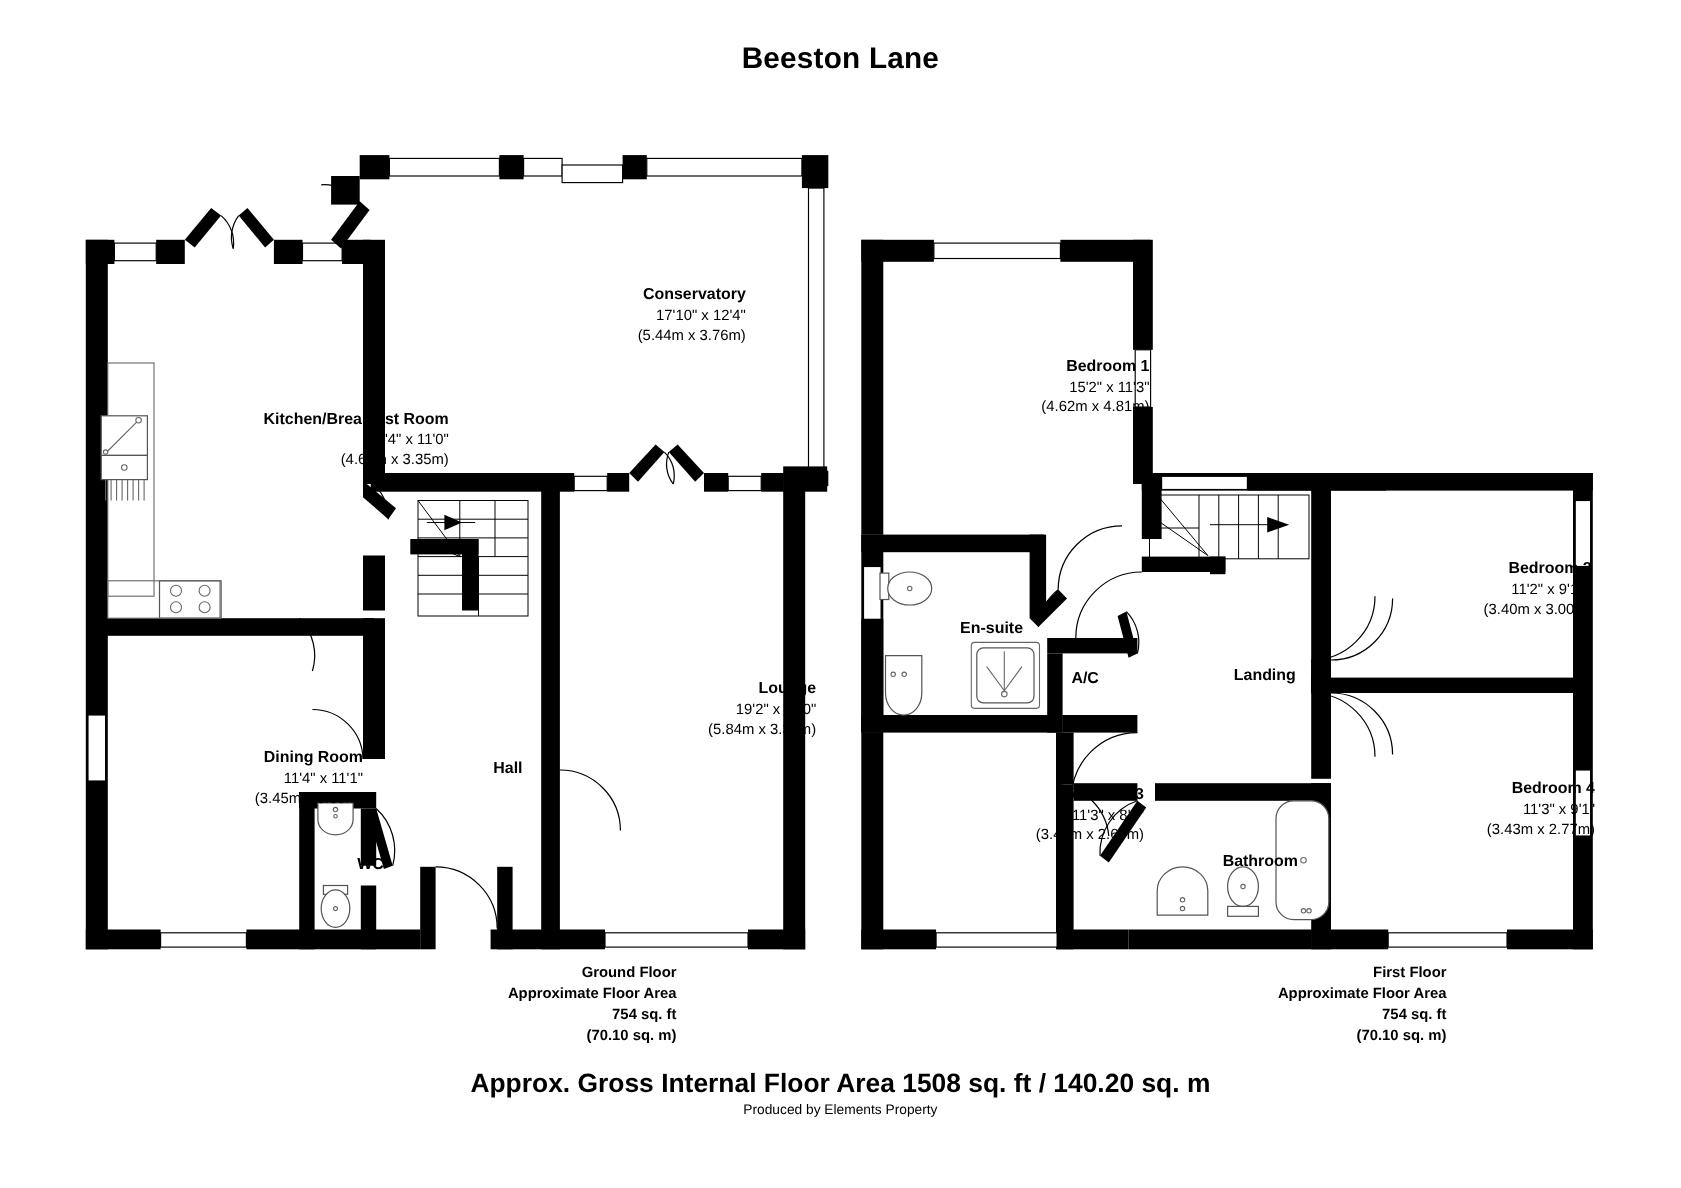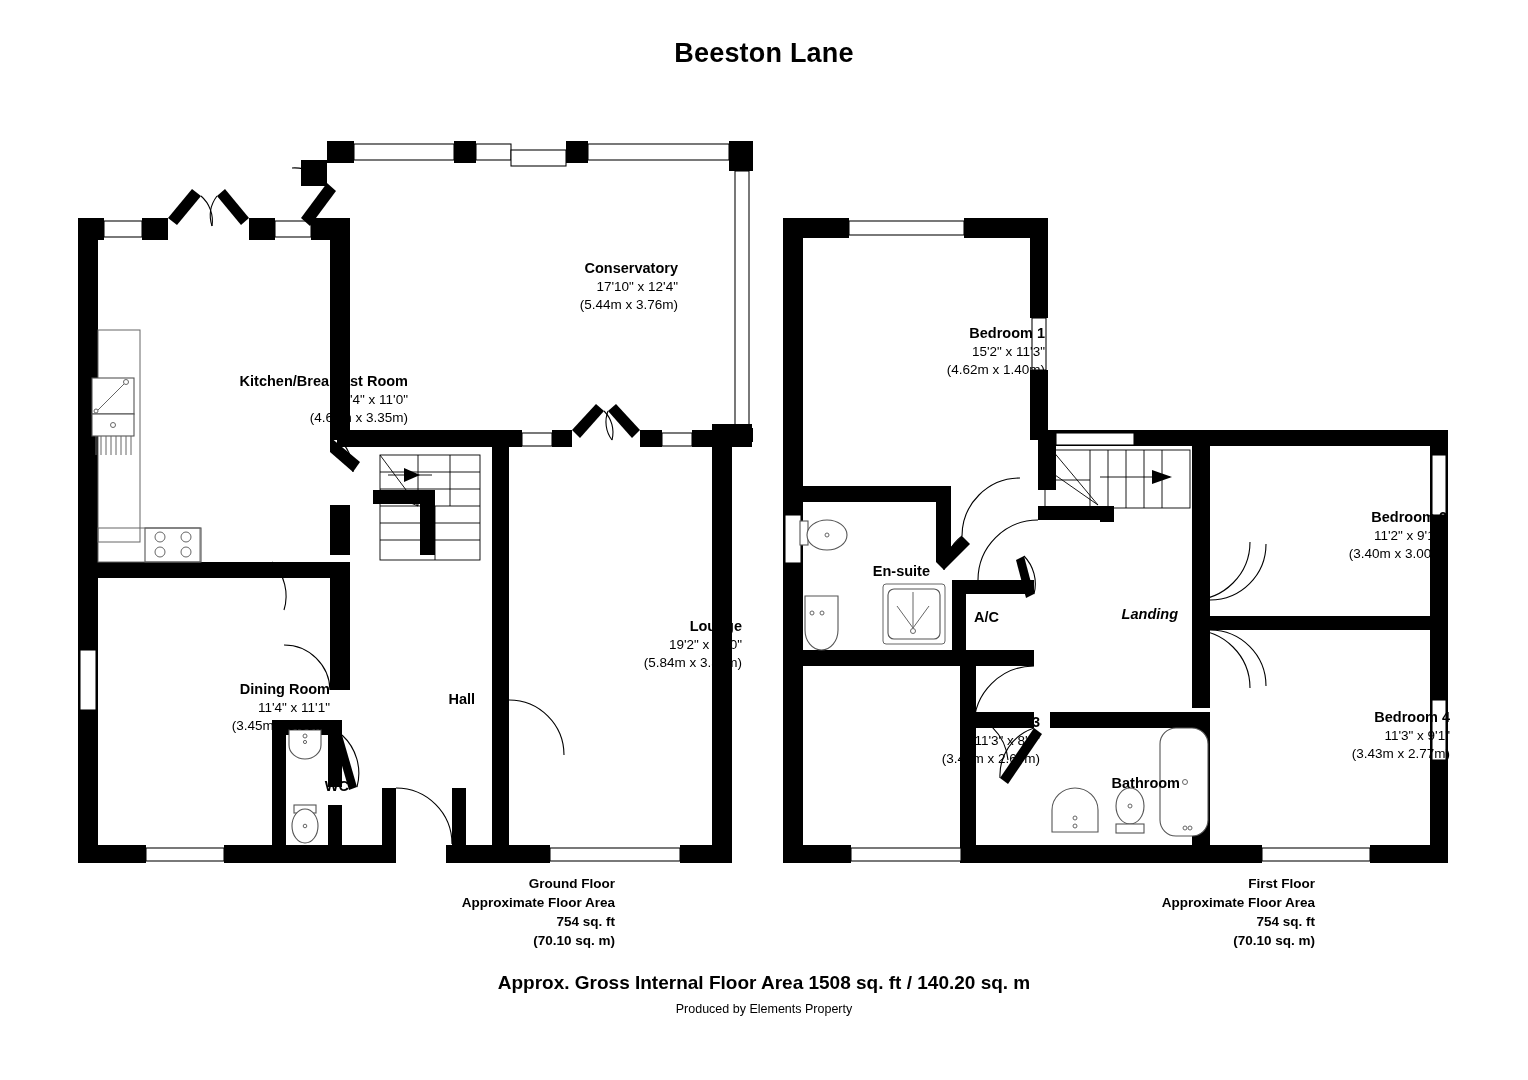--- a/index.html
+++ b/index.html
@@ -74,21 +74,21 @@
     white-space: nowrap;
   }
   .floor-caption span { display: block; }
 
   .gross-area {
     position: absolute;
     left: 0;
     width: 1528px;
     top: 972px;
     text-align: center;
-    font-size: 19px;
+    font-size: 24px;
     font-weight: bold;
   }
   .producer {
     position: absolute;
     left: 0;
     width: 1528px;
     top: 1002px;
     text-align: center;
     font-size: 12.5px;
     font-weight: normal;
@@ -443,21 +443,21 @@
   <div class="floor-caption" style="left:285px; top:874px; width:330px;">
     <span>Ground Floor</span>
     <span>Approximate Floor Area</span>
     <span>754 sq. ft</span>
     <span>(70.10 sq. m)</span>
   </div>
 
   <div class="lbl" style="left:805px; top:324px; width:240px;">
     <span class="rname">Bedroom 1</span>
     <span class="rdim">15'2" x 11'3"</span>
-    <span class="rdim">(4.62m x 1.40m)</span>
+    <span class="rdim">(4.62m x 4.81m)</span>
   </div>
 
   <div class="lbl" style="left:1212px; top:508px; width:235px;">
     <span class="rname">Bedroom 2</span>
     <span class="rdim">11'2" x 9'10"</span>
     <span class="rdim">(3.40m x 3.00m)</span>
   </div>
 
   <div class="lbl" style="left:805px; top:713px; width:235px;">
     <span class="rname">Bedroom 3</span>
@@ -472,21 +472,21 @@
   </div>
 
   <div class="lbl small" style="left:800px; top:562px; width:130px;">
     <span class="rname">En-suite</span>
   </div>
 
   <div class="lbl small" style="left:919px; top:608px; width:80px;">
     <span class="rname">A/C</span>
   </div>
 
-  <div class="lbl small" style="left:1058px; top:605px; width:120px;font-style:italic;">
+  <div class="lbl small" style="left:1058px; top:605px; width:120px;">
     <span class="rname">Landing</span>
   </div>
 
   <div class="lbl small" style="left:1030px; top:774px; width:150px;">
     <span class="rname">Bathroom</span>
   </div>
 
   <div class="floor-caption" style="left:985px; top:874px; width:330px;">
     <span>First Floor</span>
     <span>Approximate Floor Area</span>

